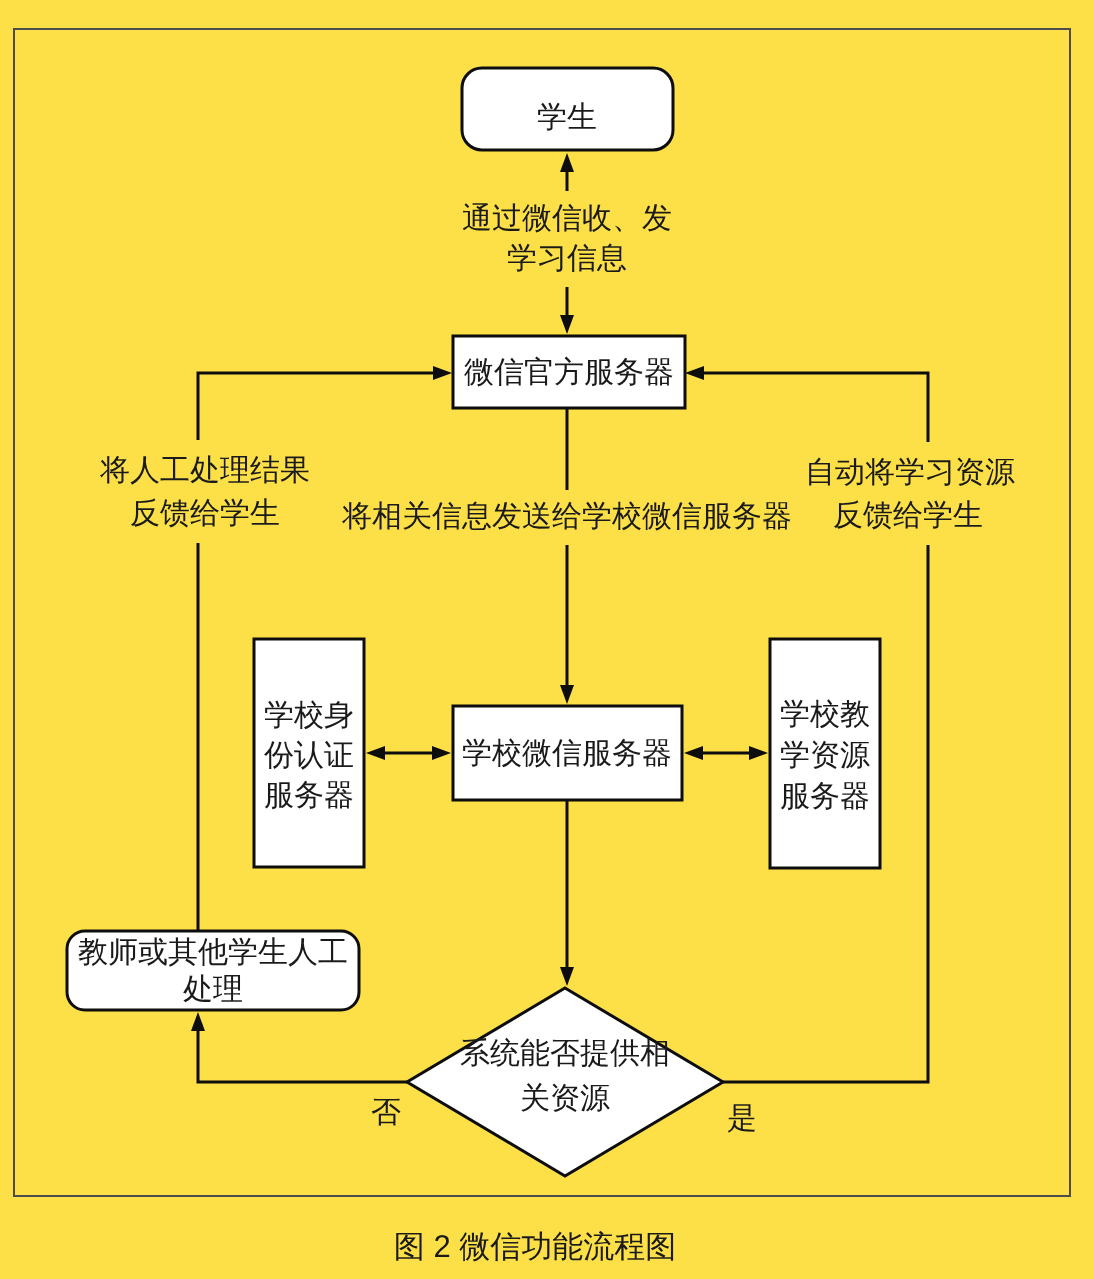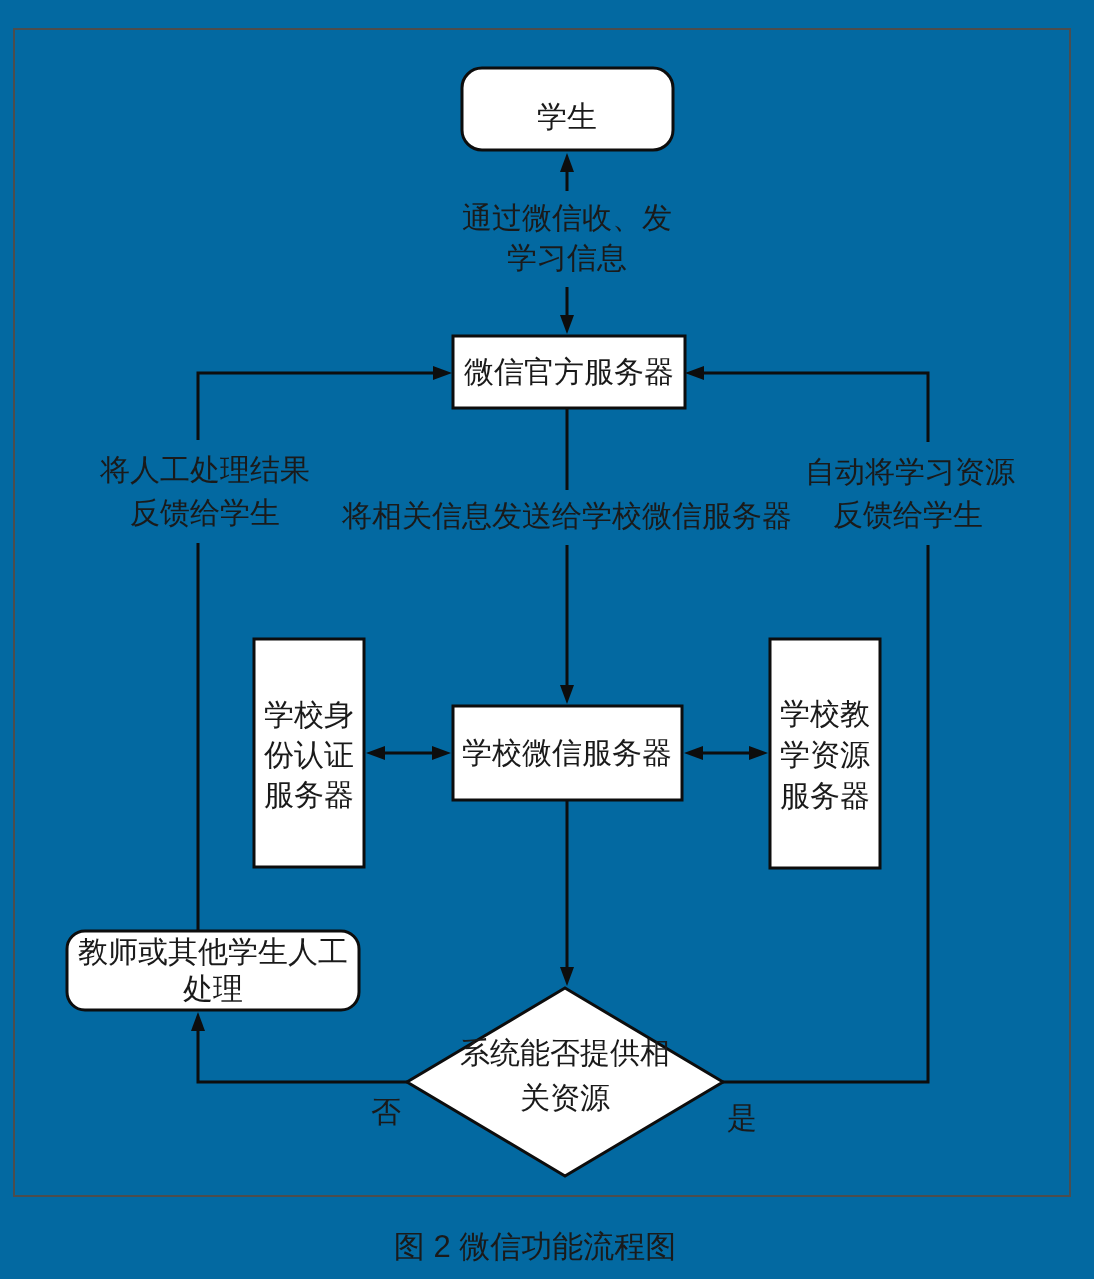--- a/index.html
+++ b/index.html
@@ -4,21 +4,21 @@
 <style>
   html, body {
     margin: 0;
     padding: 0;
     background: #ffffff;
   }
   .page {
     position: relative;
     width: 1094px;
     height: 1279px;
-    background: #0369a1;
+    background: #fde047;
     font-family: "Liberation Sans", "DejaVu Sans", sans-serif;
   }
   svg { display: block; }
   .diagram-text {
     font-family: "Liberation Sans", "DejaVu Sans", sans-serif;
     font-size: 30px;
     fill: #1a1a1a;
   }
   .caption-text {
     font-family: "Liberation Sans", "DejaVu Sans", sans-serif;

